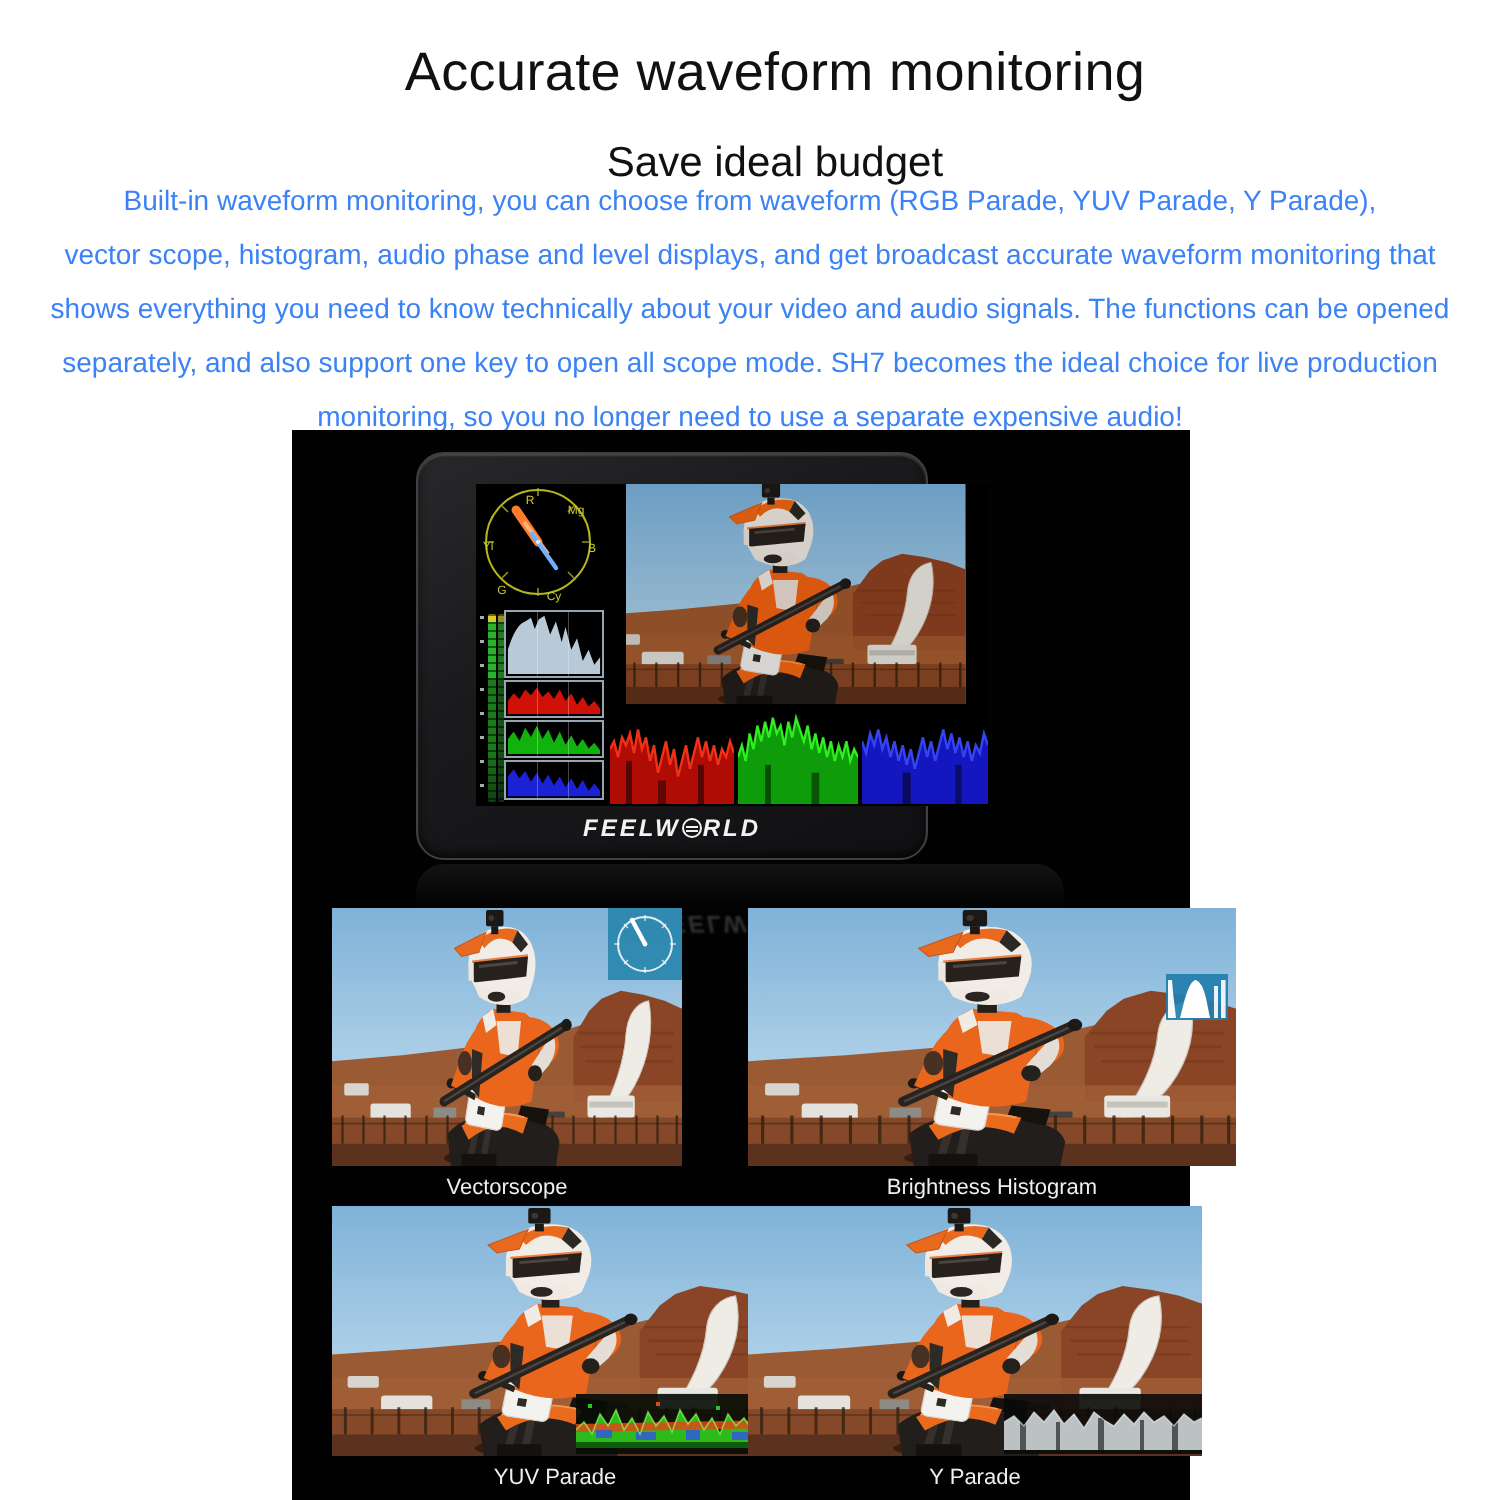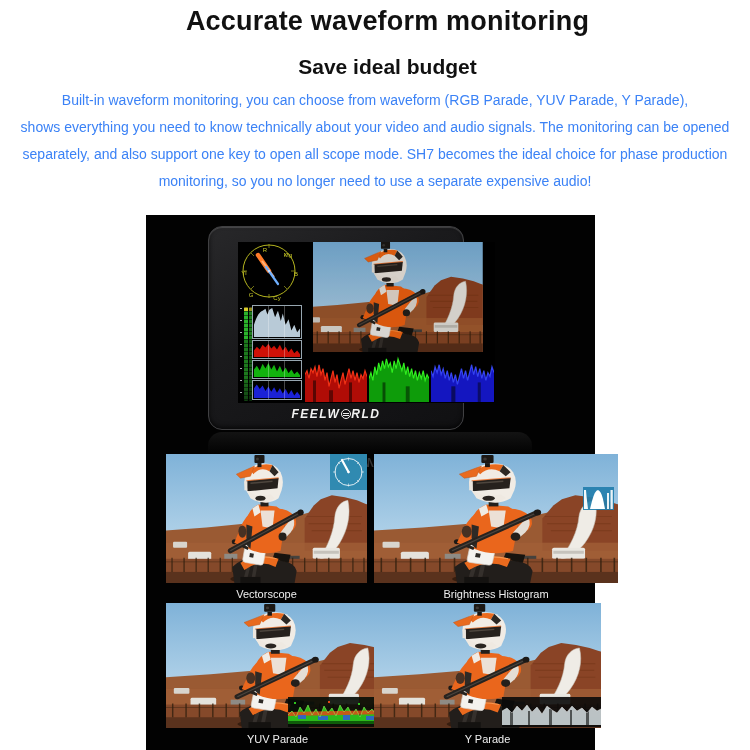--- a/index.html
+++ b/index.html
@@ -1,18 +1,18 @@
 <!DOCTYPE html>
 <html><head>
 <meta charset="utf-8">
 <style>
   html,body{margin:0;padding:0;background:#fff;}
   #stage{position:relative;width:750px;height:750px;background:#fff;overflow:hidden;
          font-family:"Liberation Sans",sans-serif;color:#111;}
-  .ttl{position:absolute;left:0;right:0;text-align:center;font-weight:700;margin:2px;padding-left:25px;}
+  .ttl{position:absolute;left:0;right:0;text-align:center;font-weight:400;margin:17px;padding-left:25px;}
   #title{top:4px;font-size:27px;letter-spacing:.2px;}
   #subtitle{top:53px;font-size:21px;}
   #intro{position:absolute;top:87px;left:0;right:0;text-align:center;font-size:14px;line-height:27px;color:#3b82f6;}
   #intro div{white-space:nowrap;}
 
   
   #hero{position:absolute;left:146px;top:215px;width:449px;height:535px;background:#020202;}
 
   
   #monitor{position:absolute;left:62px;top:11px;width:256px;height:204px;
@@ -55,21 +55,21 @@
   #refl .ghosttext{transform:scaleY(-1);color:#424242;opacity:.75;font-size:12px;font-style:italic;
       font-weight:bold;letter-spacing:1.5px;filter:blur(.4px);margin-top:1px;}
   #refl .ghosttext .globe{border-color:#424242;}
   #refl .ghosttext .globe:after{background:#424242;box-shadow:0 2px 0 #424242;}
 
   
   .cell{position:absolute;margin:0;}
   .photo{position:relative;width:100%;overflow:hidden;background:#9cc3de;}
   .photo > svg.scene{display:block;width:100%;height:100%;}
   .cap{display:block;text-align:center;color:#efefef;font-size:11px;padding-top:5px;}
-  #c1{left:20px;top:239px;width:201px;} #c2{left:228px;top:239px;width:244px;}
+  #c1{left:20px;top:239px;width:175px;} #c2{left:228px;top:239px;width:244px;}
   #c3{left:20px;top:388px;width:223px;} #c4{left:228px;top:388px;width:227px;}
   #c1 .photo,#c2 .photo{height:129px;} #c3 .photo,#c4 .photo{height:125px;}
   .ovl{position:absolute;}
   .ovl svg{display:block;width:100%;height:100%;}
   #ovl-vscope{top:0;right:0;width:37px;height:36px;background:rgba(40,134,172,.92);}
   #ovl-bhist{top:33px;right:4px;width:31px;height:23px;background:rgba(34,126,172,.92);}
   #ovl-yuv{right:0;bottom:1px;width:101px;height:30px;background:rgba(6,12,6,.9);}
   #ovl-y{right:0;bottom:1px;width:99px;height:30px;background:rgba(10,10,10,.9);}
 </style>
 </head>
@@ -147,22 +147,23 @@
       <rect x="91" y="9" width="4" height="4" fill="#1b1815"></rect>
     </symbol>
   </defs>
 </svg>
 
 <div id="stage">
   <h1 id="title" class="ttl">Accurate waveform monitoring</h1>
   <h2 id="subtitle" class="ttl">Save ideal budget</h2>
   <div id="intro">
     <div>Built-in waveform monitoring, you can choose from waveform (RGB Parade, YUV Parade, Y Parade),</div>
-    <div>shows everything you need to know technically about your video and audio signals. The monitoring can be opened</div>
-    <div>separately, and also support one key to open all scope mode. SH7 becomes the ideal choice for phase production</div>
+    <div>vector scope, histogram, audio phase and level displays, and get broadcast accurate waveform monitoring that</div>
+    <div>shows everything you need to know technically about your video and audio signals. The functions can be opened</div>
+    <div>separately, and also support one key to open all scope mode. SH7 becomes the ideal choice for live production</div>
     <div>monitoring, so you no longer need to use a separate expensive audio!</div>
   </div>
 
   <div id="hero">
 
     <div id="monitor">
       <div class="sidebtn"></div>
       <div id="screen">
 
         <div id="vscope" class="panel">

